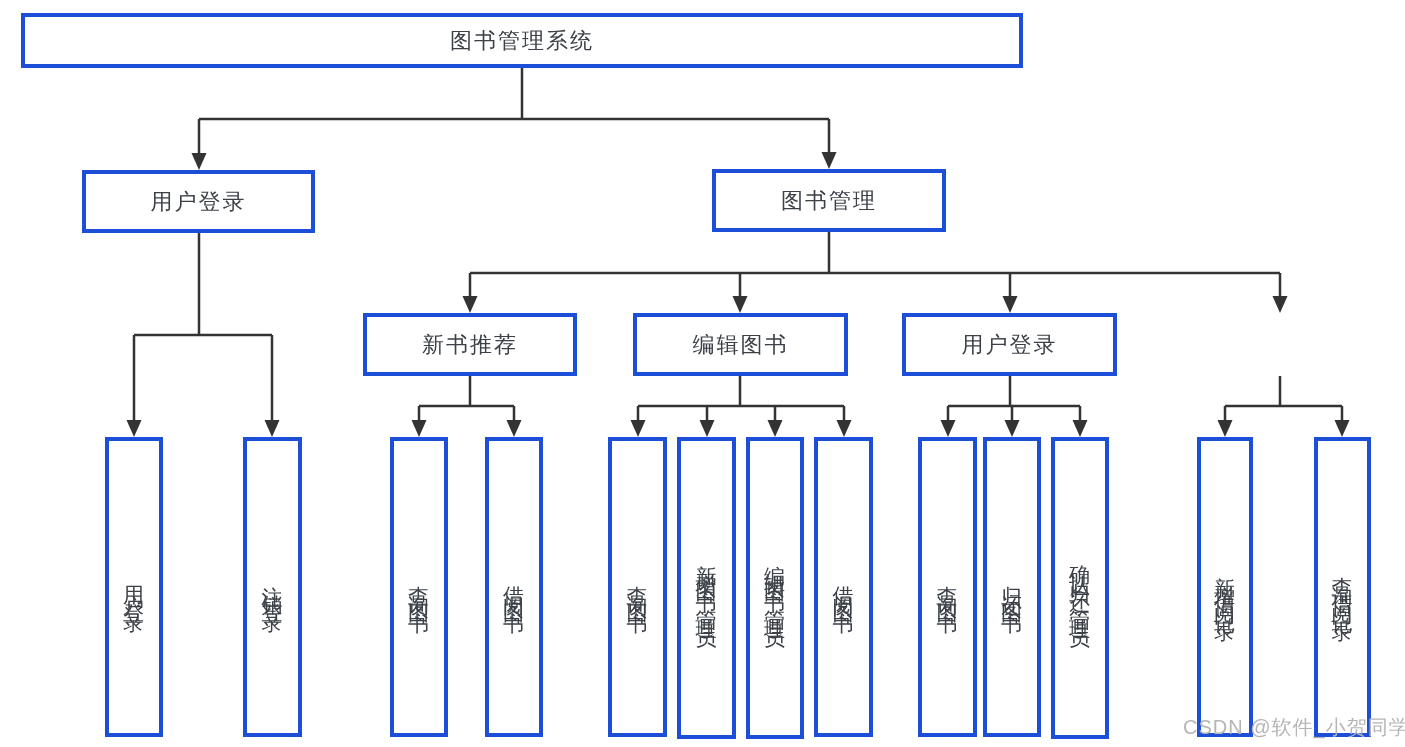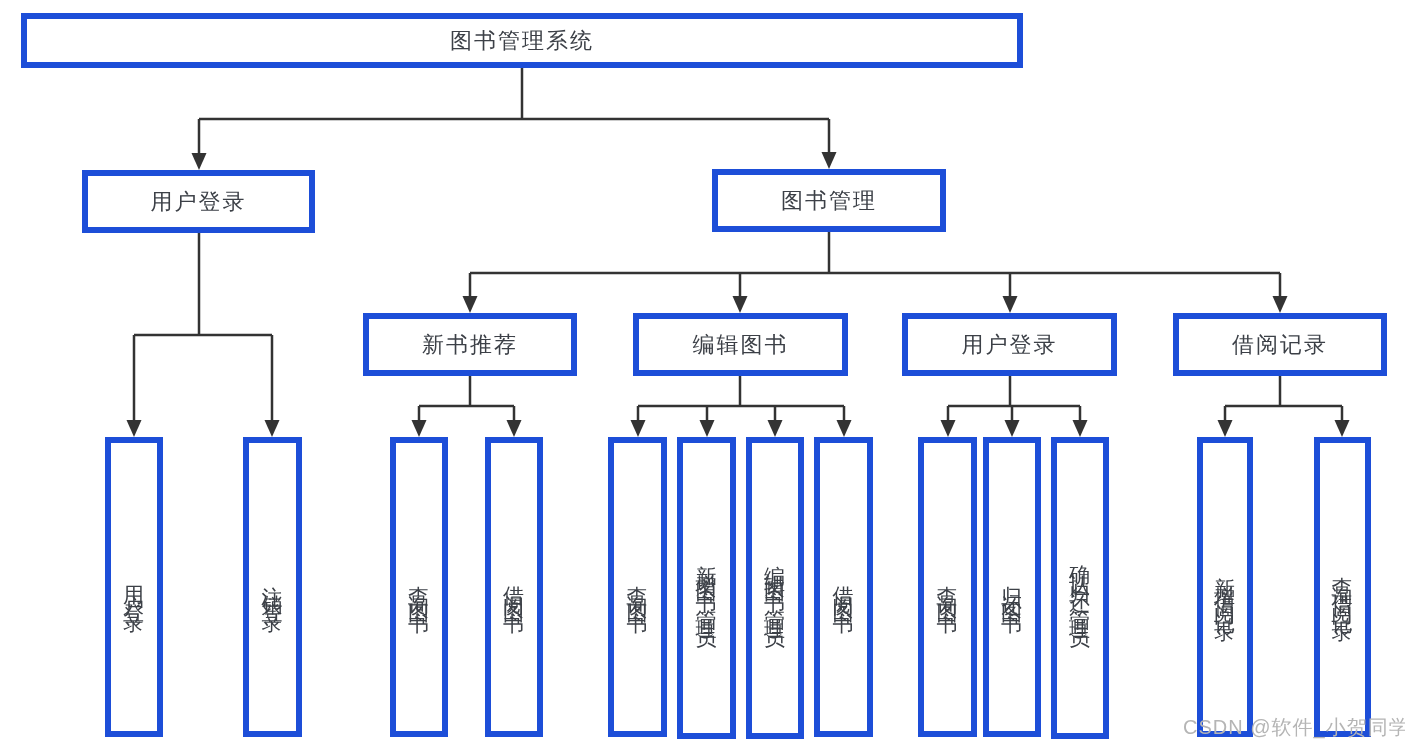--- a/index.html
+++ b/index.html
@@ -9,21 +9,21 @@
     height: 747px;
     background: #ffffff;
     overflow: hidden;
     font-family: "Liberation Sans", sans-serif;
   }
   #stage svg.wires { position: absolute; left: 0; top: 0; }
   .node {
     position: absolute;
     box-sizing: border-box;
     background: #ffffff;
-    border: 6px solid #1d4ed8;
+    border: 4px solid #1d4ed8;
     display: flex;
     align-items: center;
     justify-content: center;
     color: #3c4047;
   }
   .node.h { font-size: 22px; letter-spacing: 2px; }
   .node.v { font-size: 21px; }
   .node.v .lbl {
     writing-mode: vertical-rl;
     text-orientation: mixed;
@@ -112,23 +112,20 @@
     </div>
     <div class="node h" style="left: 363px; top: 313px; width: 214px; height: 63px;">
       <span class="lbl">新书推荐</span>
     </div>
     <div class="node h" style="left: 633px; top: 313px; width: 215px; height: 63px;">
       <span class="lbl">编辑图书</span>
     </div>
     <div class="node h" style="left: 902px; top: 313px; width: 215px; height: 63px;">
       <span class="lbl">用户登录</span>
     </div>
-    <div class="node h" style="left: 1173px; top: 313px; width: 214px; height: 63px;">
-      <span class="lbl">借阅记录</span>
-    </div>
     <div class="node v" style="left: 105px; top: 437px; width: 58px; height: 300px;">
       <span class="lbl">用户登录</span>
     </div>
     <div class="node v" style="left: 243px; top: 437px; width: 59px; height: 300px;">
       <span class="lbl">注销登录</span>
     </div>
     <div class="node v" style="left: 390px; top: 437px; width: 58px; height: 300px;">
       <span class="lbl">查询图书</span>
     </div>
     <div class="node v" style="left: 485px; top: 437px; width: 58px; height: 300px;">

